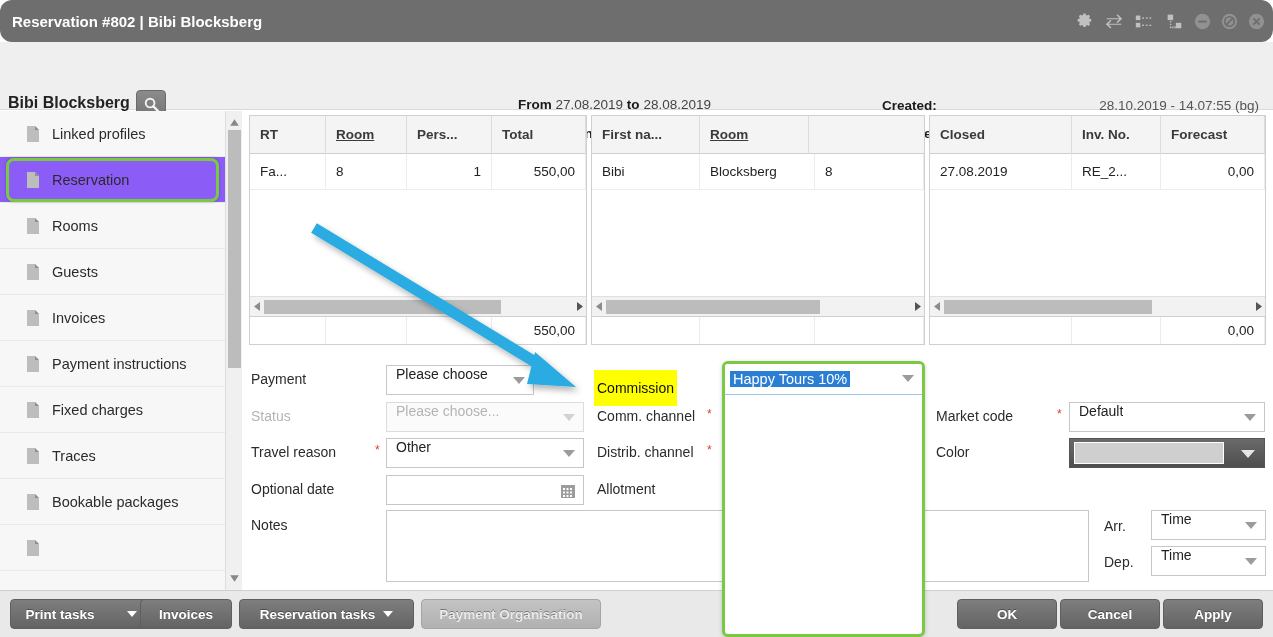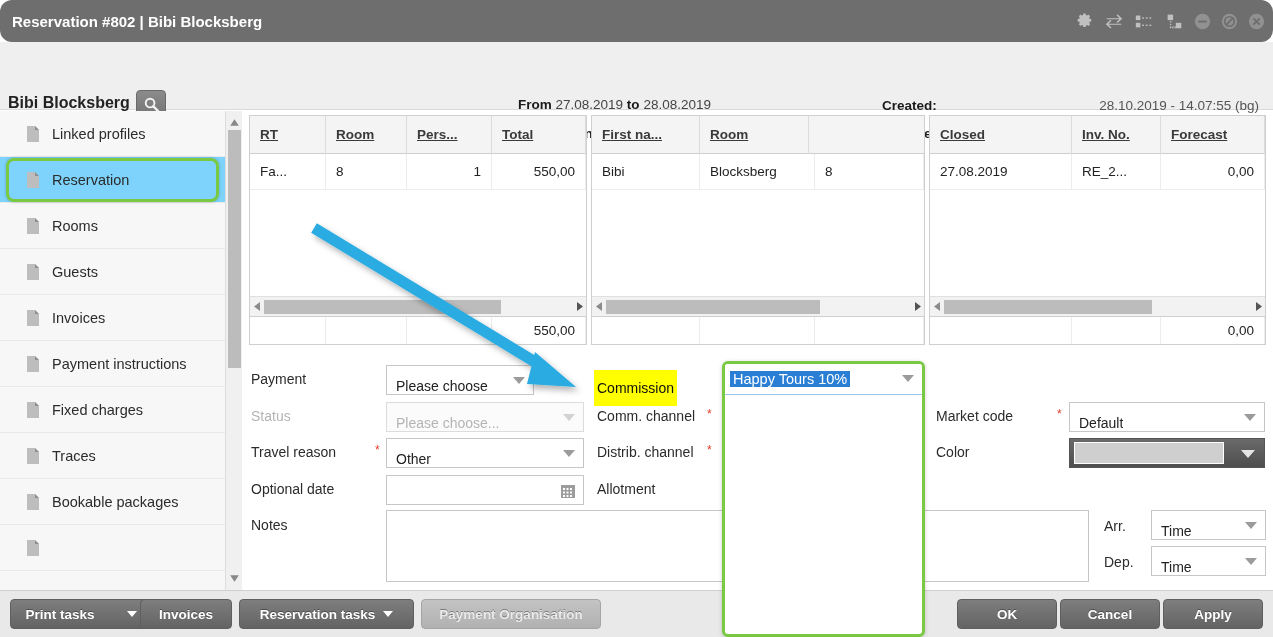--- a/index.html
+++ b/index.html
@@ -79,21 +79,21 @@
     overflow:hidden;
   }
   .side-item {
     position:relative; height:46px;
     display:flex; align-items:center;
     padding-left:26px; gap:12px;
     border-bottom:1px solid #eaeaea;
     font-size:14.5px; color:#2b2b2b;
     cursor:pointer; background:#f7f7f7;
   }
-  .side-item.sel { background:#7dd3fc; }
+  .side-item.sel { background:#8b5cf6; }
   .doc-ico { width:14px; height:18px; flex:0 0 auto; }
   .sel-ring {
     position:absolute; left:6px; top:158px;
     width:213px; height:44px;
     border:3px solid #7ac943; border-radius:8px;
     pointer-events:none;
     box-shadow:0 0 3px rgba(0,0,0,.25);
   }
   .side-scroll {
     position:absolute; left:225px; top:111px; width:17px; height:479px;
@@ -113,21 +113,20 @@
   }
   .grid.g1 { left:249px; width:338px; height:230px; }
   .grid.g2 { left:591px; width:334px; height:230px; }
   .grid.g3 { left:929px; width:337px; height:230px; }
   .ghead { display:flex; height:38px; background:#f4f4f4; border-bottom:1px solid #cfcfcf; }
   .gh {
     flex:0 0 auto; height:38px; line-height:38px;
     padding:0 10px; font-weight:bold; font-size:13.5px; color:#3a3a3a;
     border-right:1px solid #dcdcdc; white-space:nowrap; overflow:hidden;
     cursor:pointer;
-    text-decoration:underline;
   }
   .gh.u { text-decoration:underline; }
   .grow { display:flex; height:36px; border-bottom:1px solid #ececec; }
   .gc {
     flex:0 0 auto; height:36px; line-height:36px;
     padding:0 10px; font-size:13.5px; color:#222;
     border-right:1px solid #ececec; white-space:nowrap; overflow:hidden;
   }
   .gc.r { text-align:right; }
   .hscroll {
@@ -148,21 +147,21 @@
 
   
   .form { position:absolute; left:249px; top:352px; width:1017px; height:238px; }
   .f-lab {
     position:absolute; font-size:14px; color:#2b2b2b; white-space:nowrap;
   }
   .f-lab.dim { color:#b4b4b4; }
   .req { color:#e03b24; font-size:12px; position:absolute; }
   .f-ctl {
     position:absolute; height:30px; border:1px solid #c6c6c6; background:#fff;
-    display:flex; align-items:flex-end; cursor:pointer;
+    display:flex; align-items:flex-start; cursor:pointer;
   }
   .f-ctl .val { padding-left:9px; font-size:14px; color:#222; white-space:nowrap; overflow:hidden; }
   .f-ctl .val.ph { color:#b4b4b4; }
   .f-ctl.dis { background:#fbfbfb; border-color:#dcdcdc; }
   .caret {
     position:absolute; right:8px; top:11px;
     width:0; height:0; border-left:6px solid transparent; border-right:6px solid transparent;
     border-top:7px solid #9b9b9b;
   }
   .cal-ico { position:absolute; right:7px; top:7px; width:16px; height:16px; }

